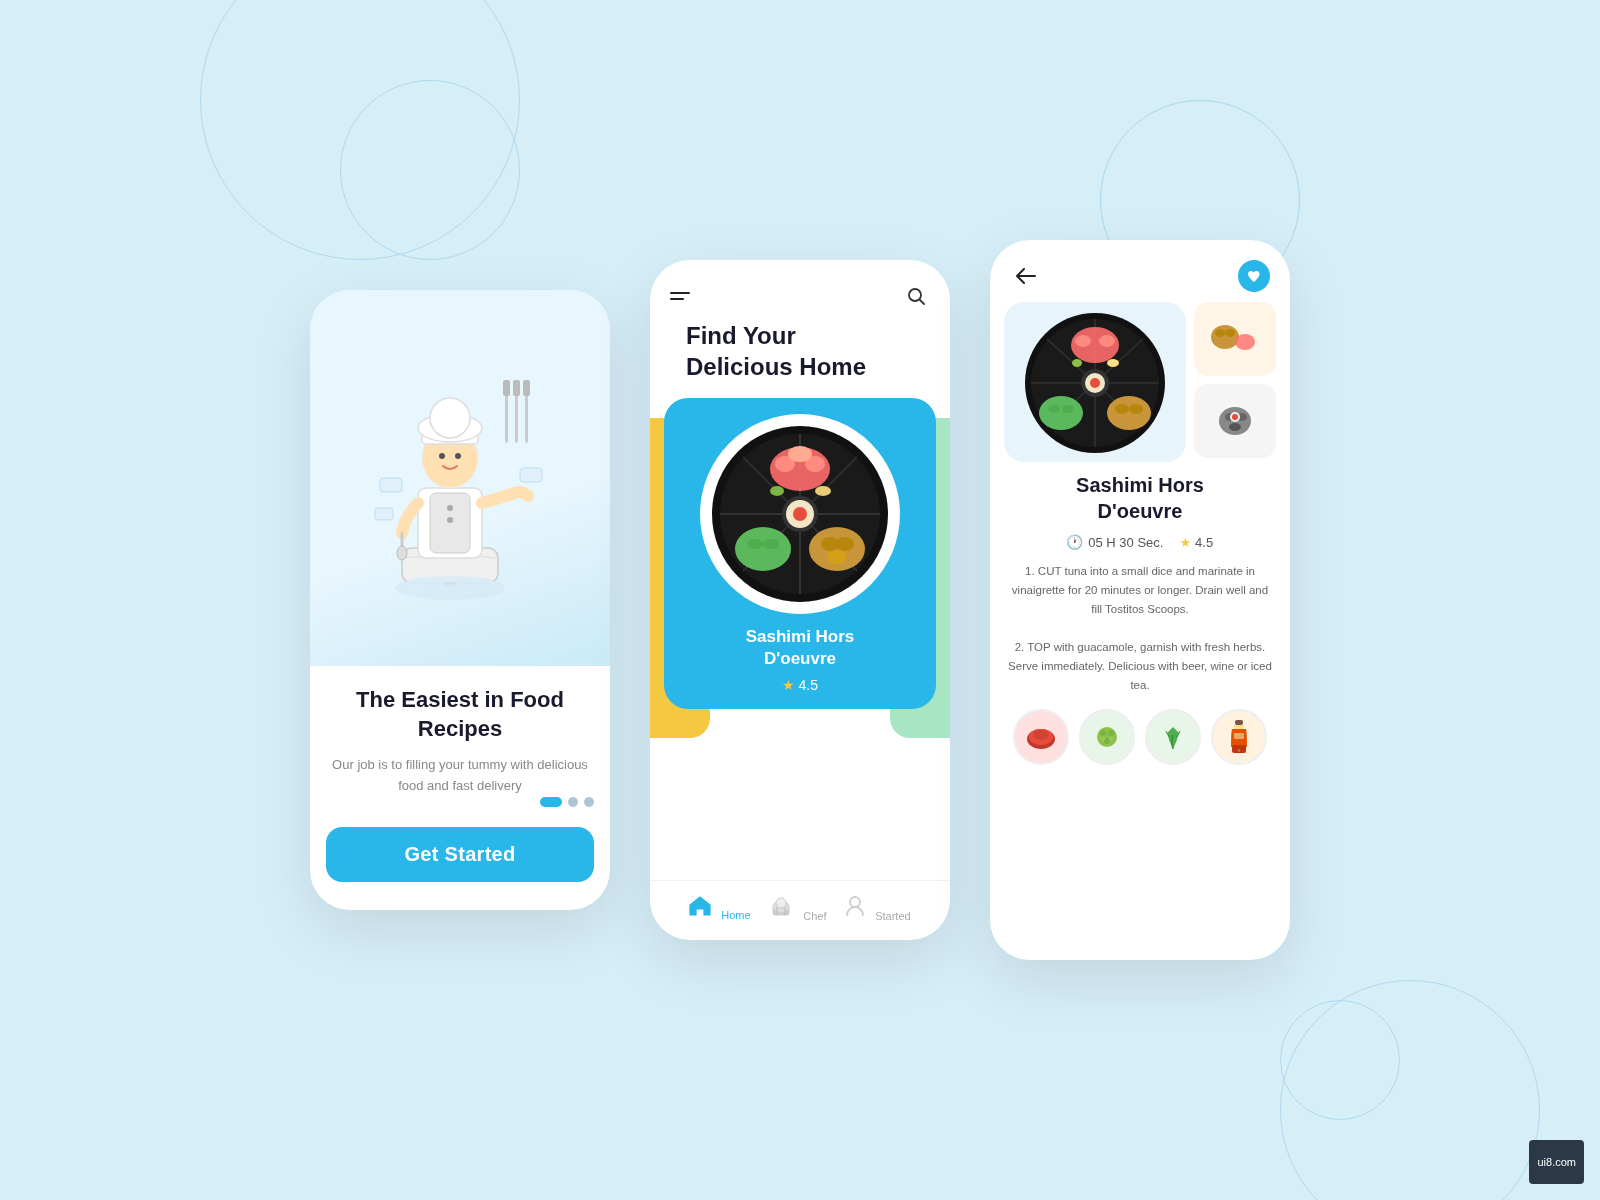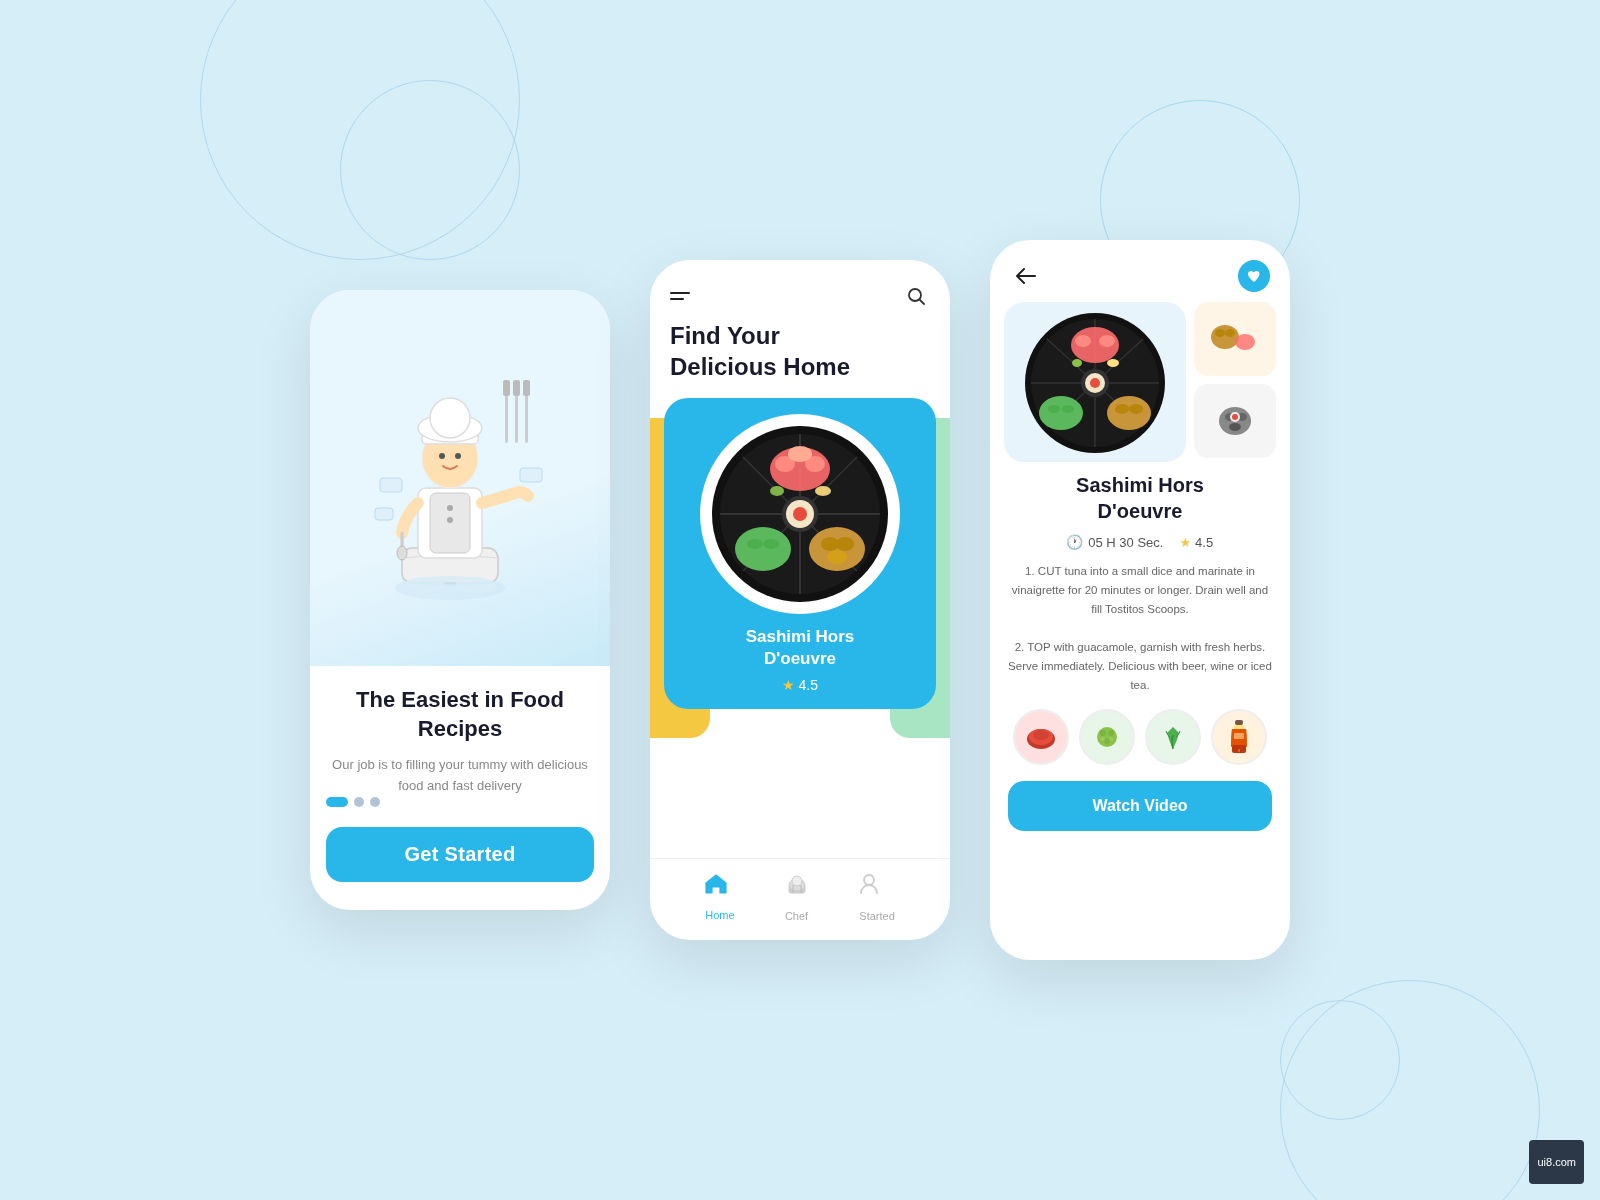--- a/index.html
+++ b/index.html
@@ -64,21 +64,21 @@
 
     .chef-svg-wrap {
       width: 220px;
       height: 280px;
     }
 
     .phone1-content {
       padding: 20px 16px 28px;
       display: flex;
       flex-direction: column;
-      align-items: flex-start;
+      align-items: flex-end;
       flex: 1;
     }
 
     .phone1-title {
       font-size: 22px;
       font-weight: 800;
       color: #1a1a2e;
       text-align: center;
       line-height: 1.3;
       margin-bottom: 12px;
@@ -156,21 +156,21 @@
       width: 28px;
       height: 28px;
       display: flex;
       align-items: center;
       justify-content: center;
       font-size: 16px;
       color: #333;
     }
 
     .phone2-heading {
-      padding: 0 20px 16px;
+      padding: 0 36px 16px;
       font-size: 24px;
       font-weight: 800;
       color: #1a1a2e;
       line-height: 1.3;
     }
 
     .food-cards-area {
       flex: 1;
       position: relative;
       overflow: hidden;
@@ -245,22 +245,22 @@
     .phone2-nav {
       display: flex;
       justify-content: space-around;
       align-items: center;
       padding: 14px 30px 18px;
       border-top: 1px solid #f0f0f0;
     }
 
     .nav-item {
       display: flex;
-      flex-direction: column;
-      align-items: flex-start;
+      flex-direction: row;
+      align-items: flex-end;
       gap: 10px;
       font-size: 11px;
       color: #aaa;
       cursor: pointer;
     }
 
     .nav-item.active { color: #29b6e8; }
 
     .nav-icon {
       font-size: 20px;
@@ -741,19 +741,18 @@
             <rect x="10" y="1" width="8" height="5" rx="2" fill="#795548"></rect>
             <rect x="9" y="6" width="10" height="4" rx="1" fill="#ffe082"></rect>
             <path d="M7 10 Q6 13 6 28 L22 28 Q22 13 21 10Z" fill="#e65100"></path>
             <rect x="7" y="26" width="14" height="8" rx="2" fill="#bf360c"></rect>
             <rect x="9" y="14" width="10" height="6" rx="1" fill="#fff9c4" opacity="0.5"></rect>
             <line x1="14" y1="30" x2="14" y2="33" stroke="#fff" stroke-width="1.5" opacity="0.3"></line>
           </svg>
         </div>
       </div>
 
-      <button class="watch-video-btn">Watch Video</button>
     </div>
   </div>
 
 </div>
 
 <div class="watermark">ui8.com</div>
 
 </body></html>

